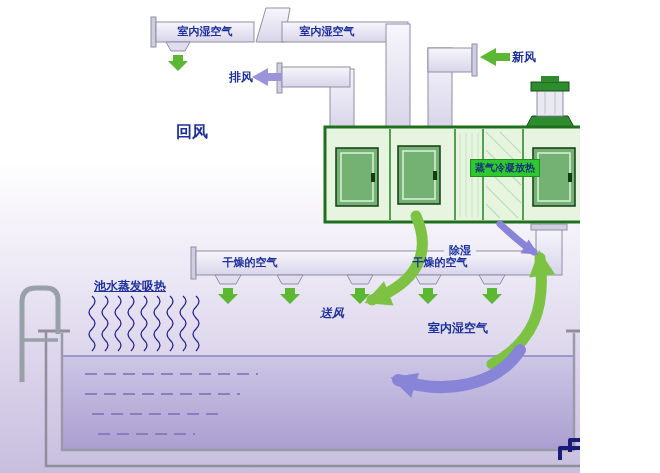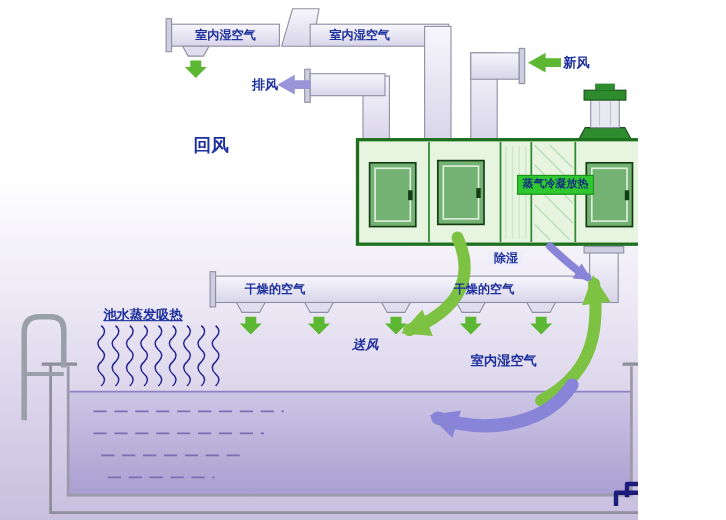--- a/index.html
+++ b/index.html
@@ -23,23 +23,24 @@
   .lbl-fresh{left:512px;top:50px;font-size:12px;}
   .lbl-return{left:176px;top:122px;font-size:16px;}
   .lbl-steam{
     left:446px;top:159px;z-index:3;
     background:#2fc92f;border:1px solid #1e8f1e;
     color:#15307e;font-size:10px;font-weight:bold;
     padding:2px 4px;
     margin-left:24px;
   }
   .lbl-dehumid{
-    left:444px;top:227px;
+    left:444px;top:244px;
     background:#eeeefb;border-radius:2px;padding:1px 5px;
     font-size:11px;
+    font-family:Liberation Mono, monospace;
   }
   .lbl-dry1{left:212px;top:256px;width:76px;}
   .lbl-dry2{left:402px;top:256px;width:76px;}
   .lbl-supply{left:320px;top:306px;font-size:12px;font-style:italic;}
   .lbl-recovery{left:428px;top:321px;font-size:12px;}
   .lbl-evap{left:94px;top:279px;font-size:12px;text-decoration:underline;}
 </style>
 </head>
 <body>
 

